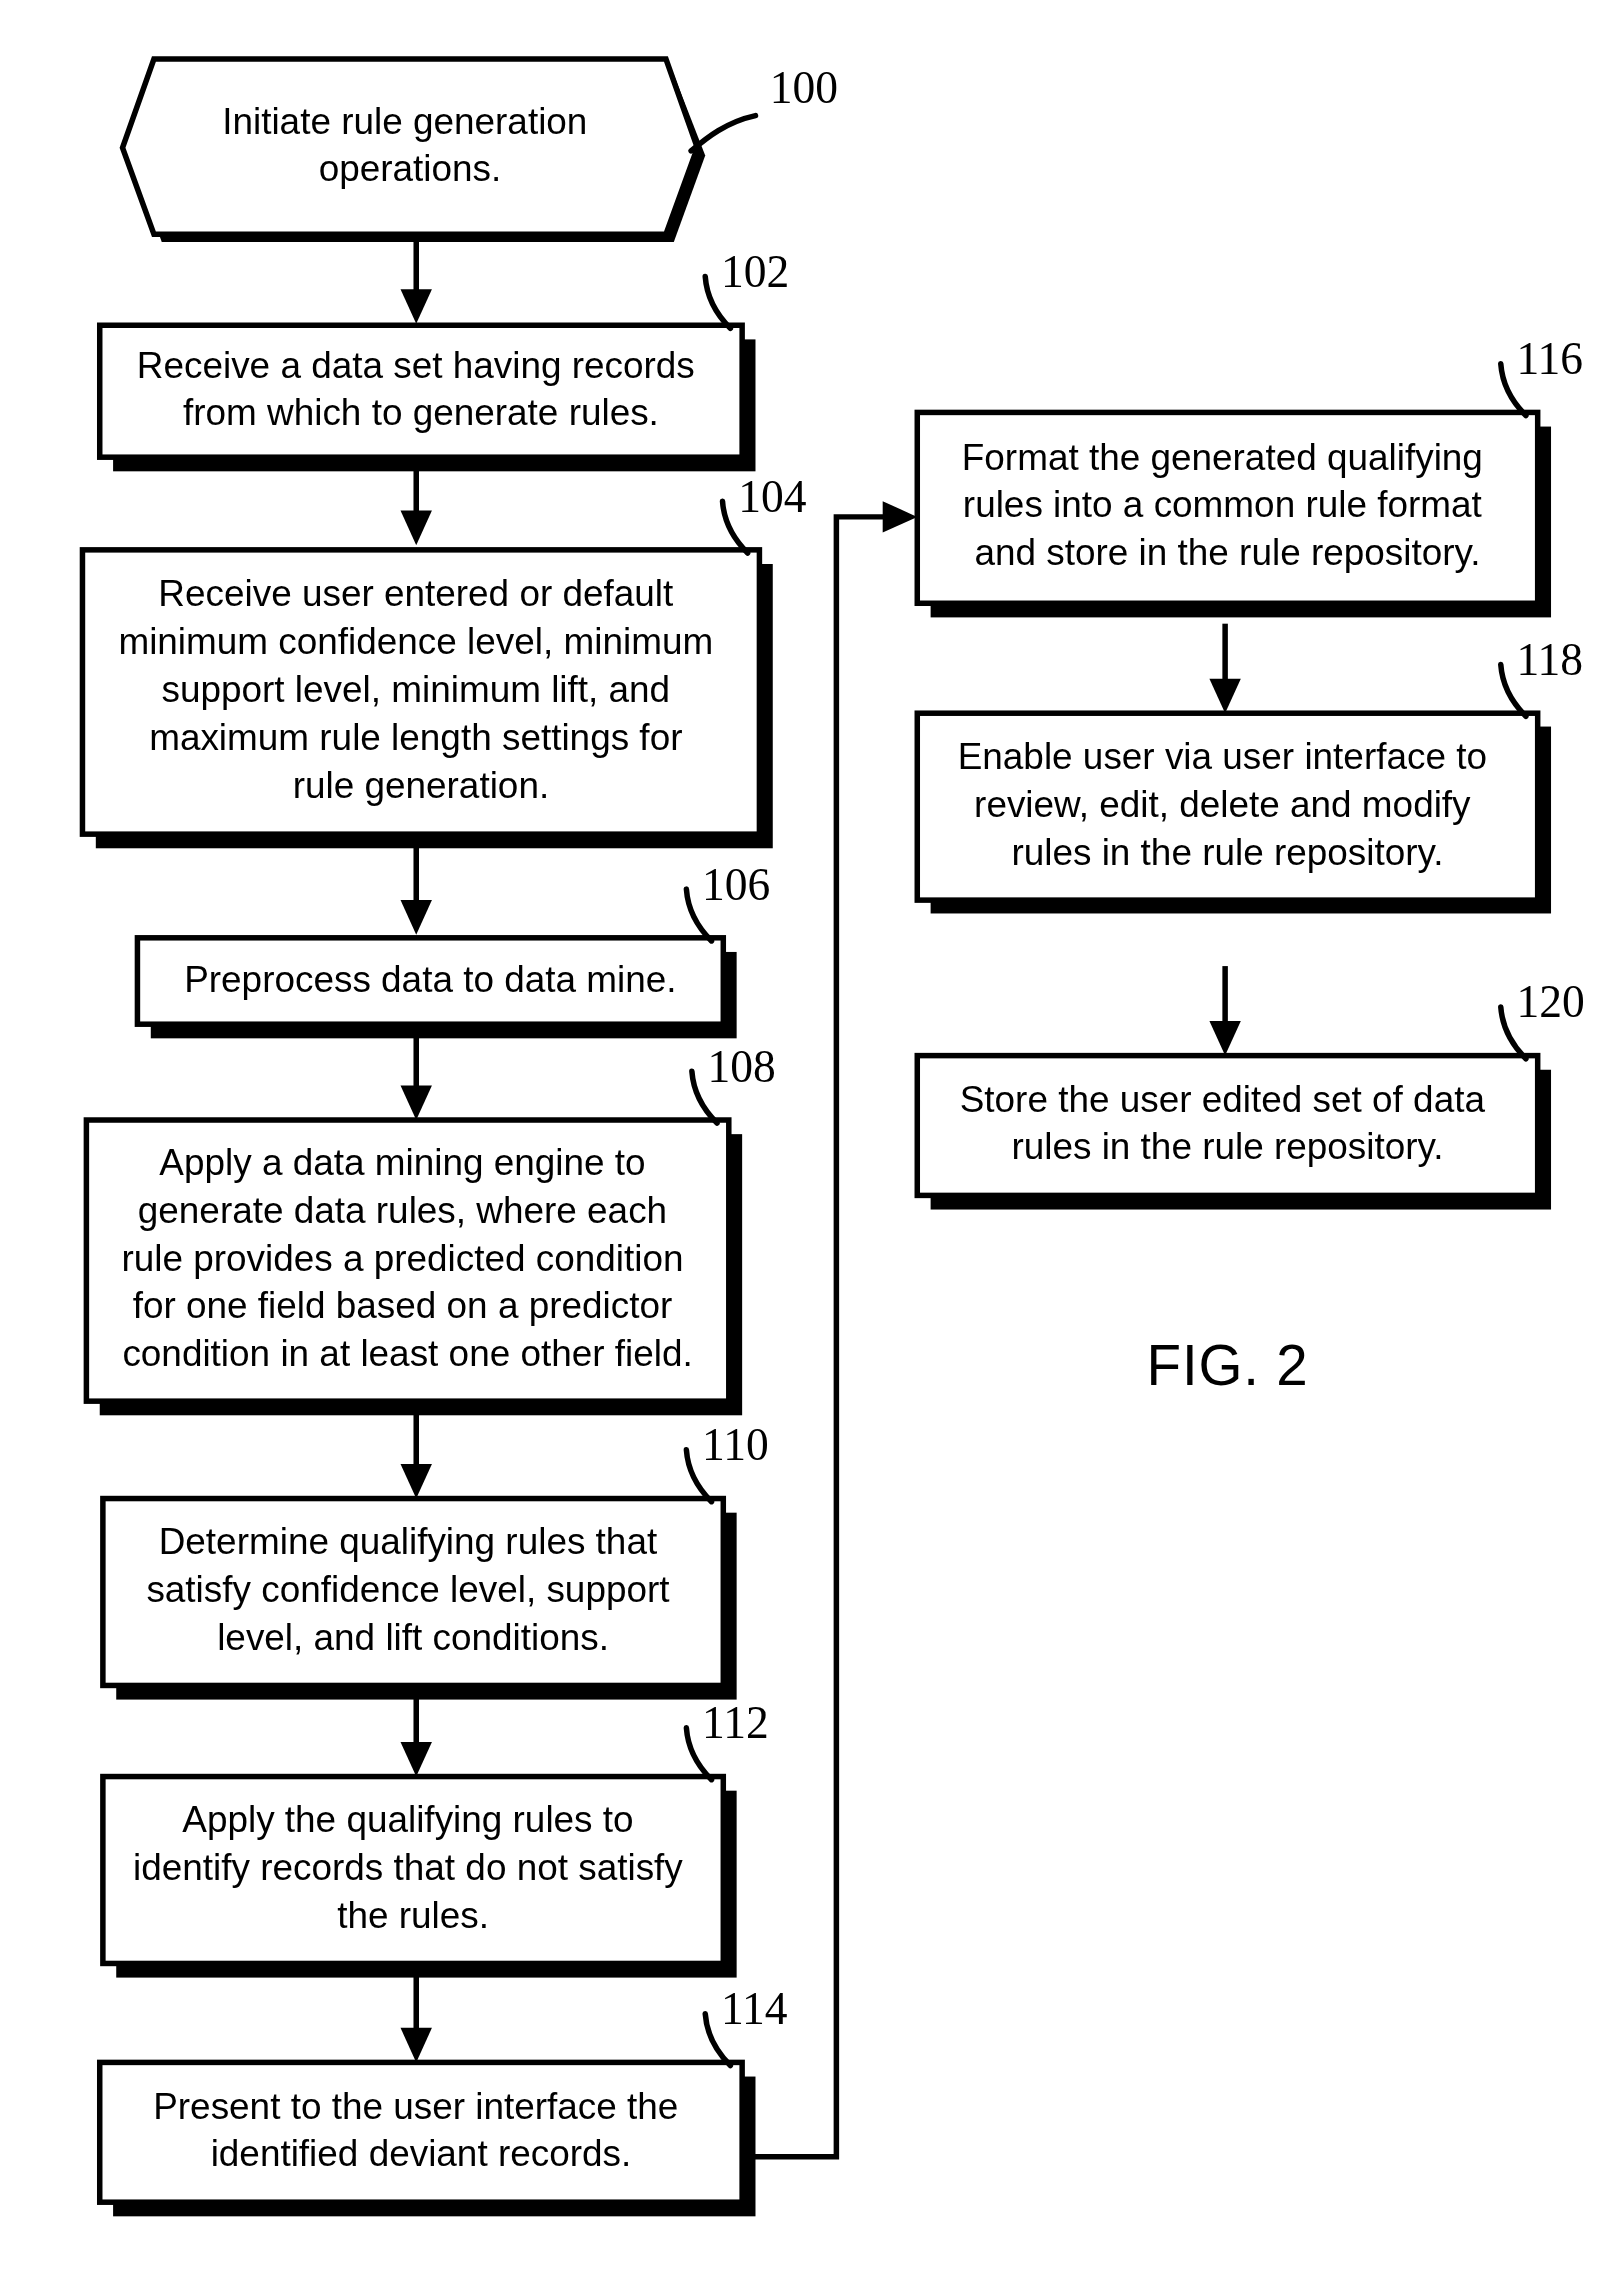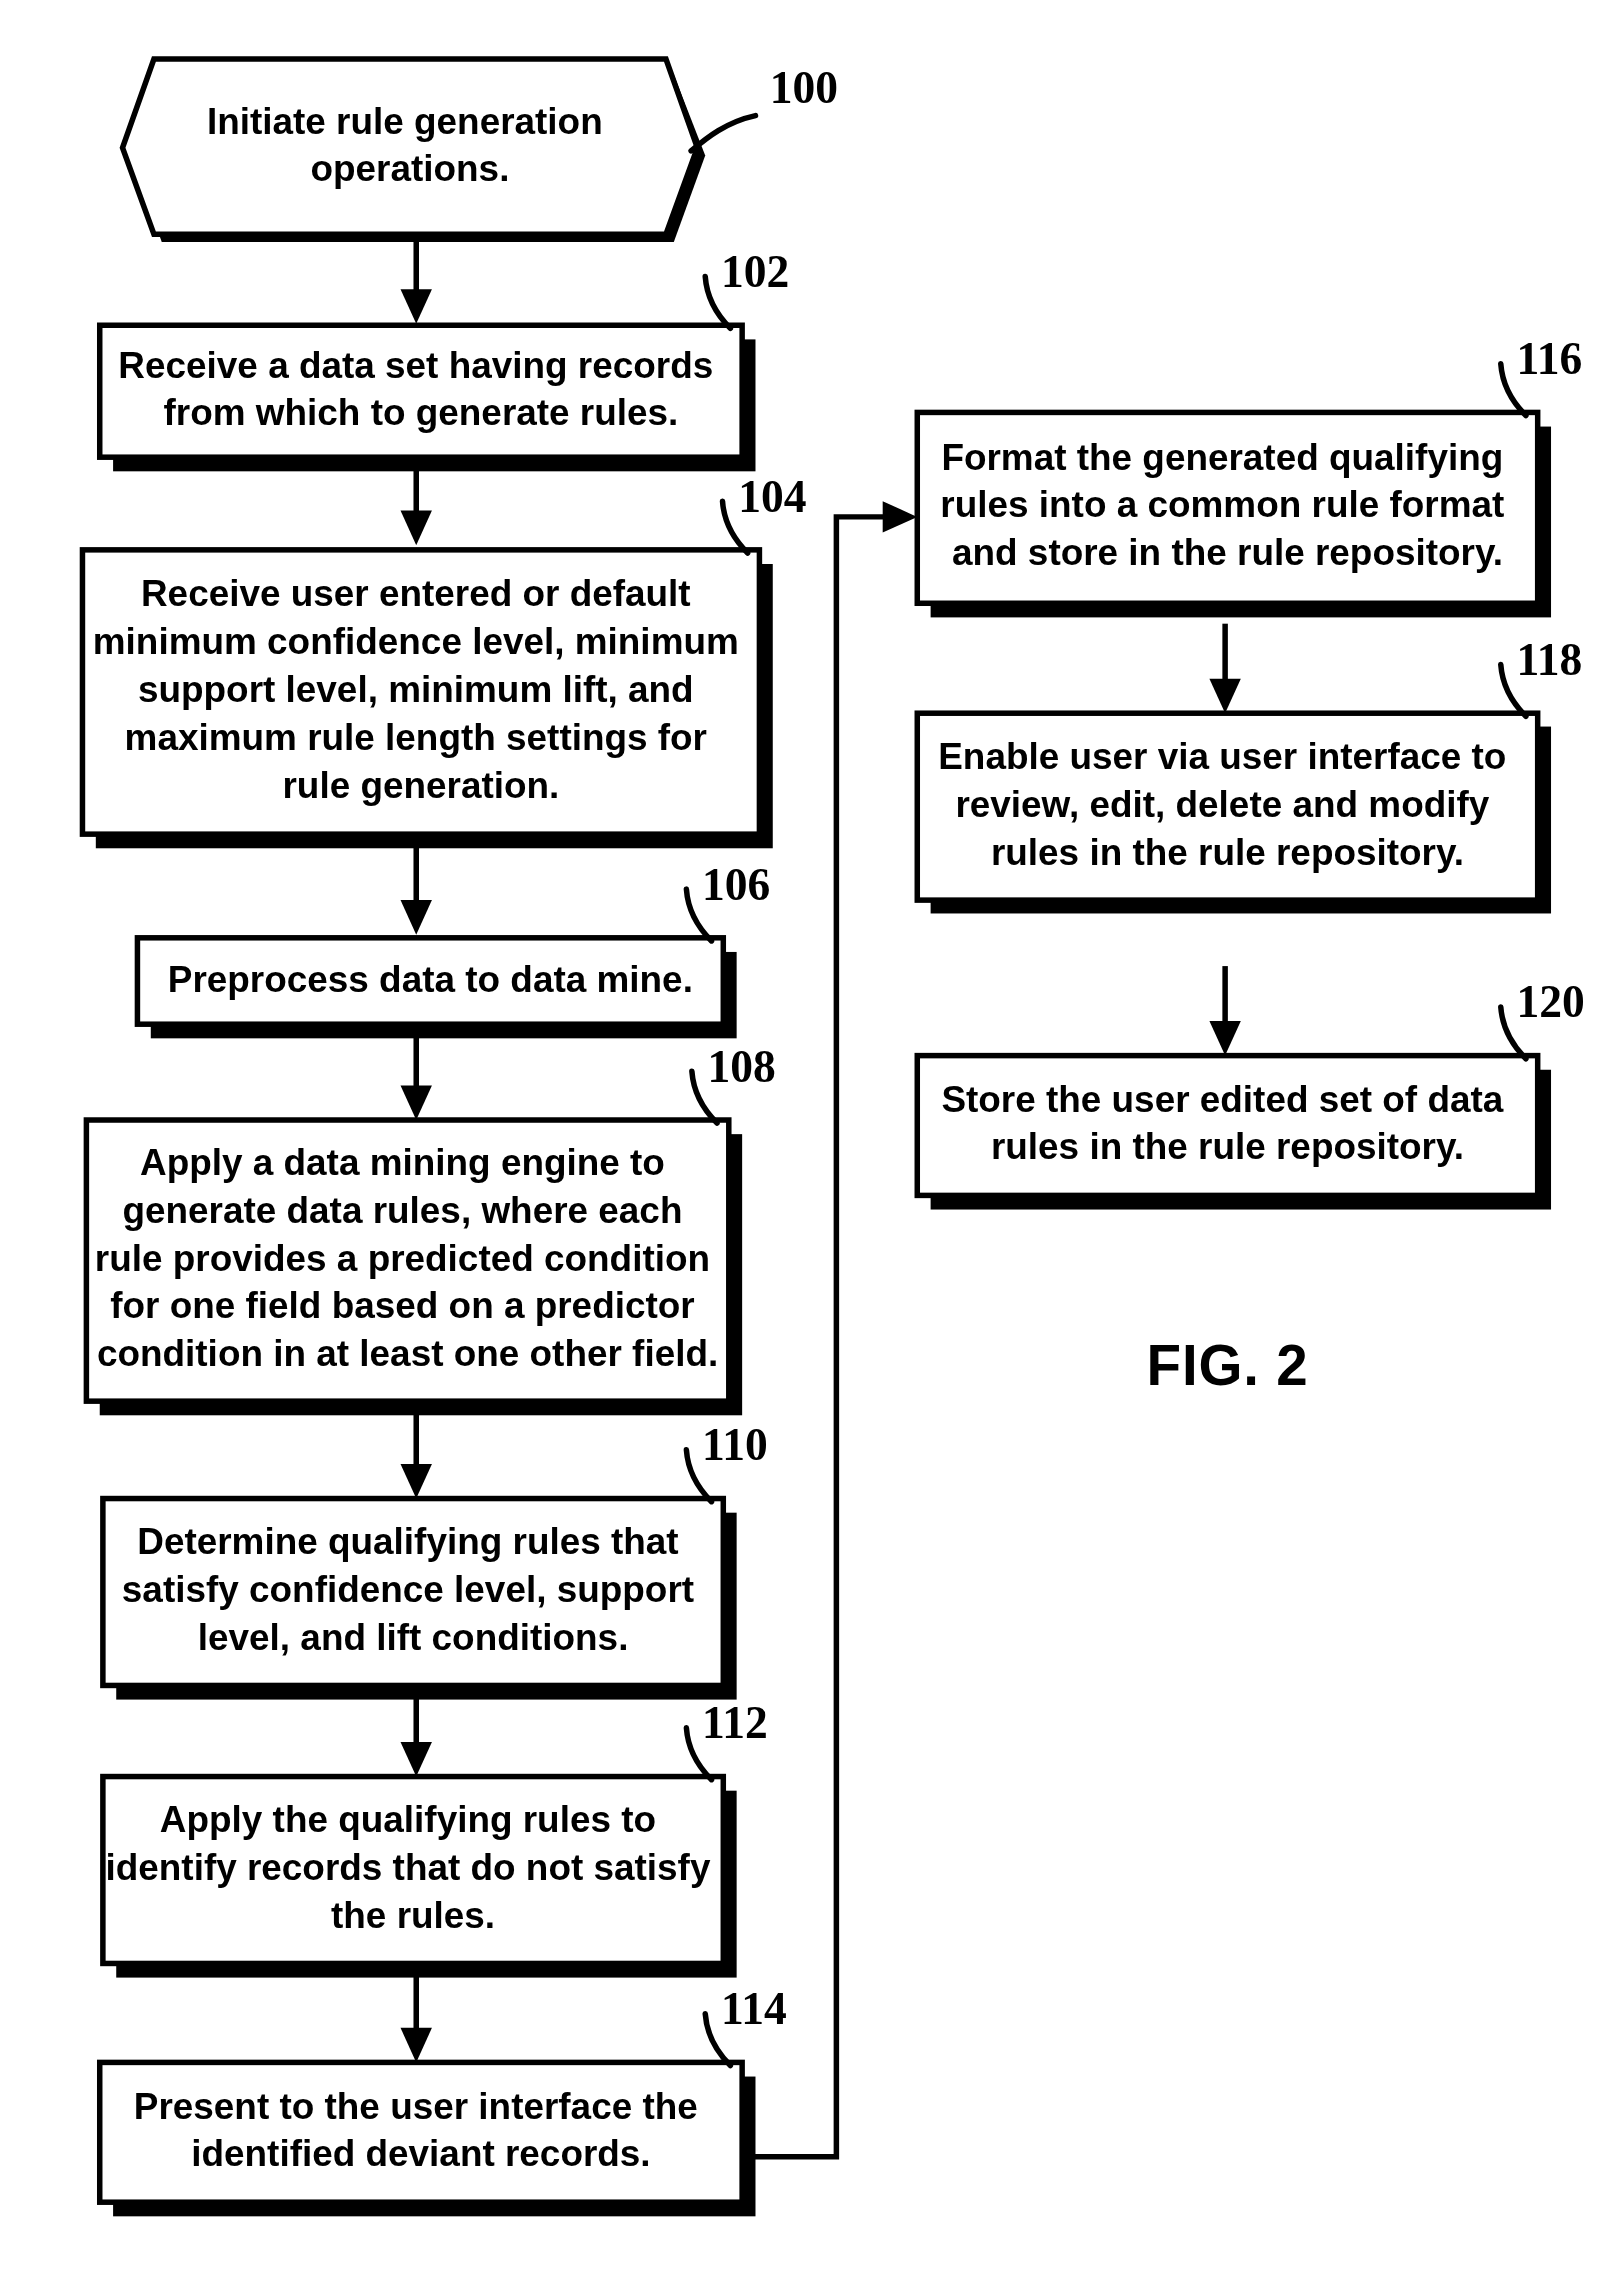--- a/index.html
+++ b/index.html
@@ -12,21 +12,20 @@
     width: 1617px;
     height: 2284px;
     overflow: hidden;
     font-family: "Liberation Sans", sans-serif;
   }
   #figure-root {
     position: relative;
     width: 1617px;
     height: 2284px;
     background: #ffffff;
-    font-weight: bold;
   }
   svg#flow {
     position: absolute;
     top: 0;
     left: 0;
     width: 1617px;
     height: 2284px;
     display: block;
   }
   .node-shape {

